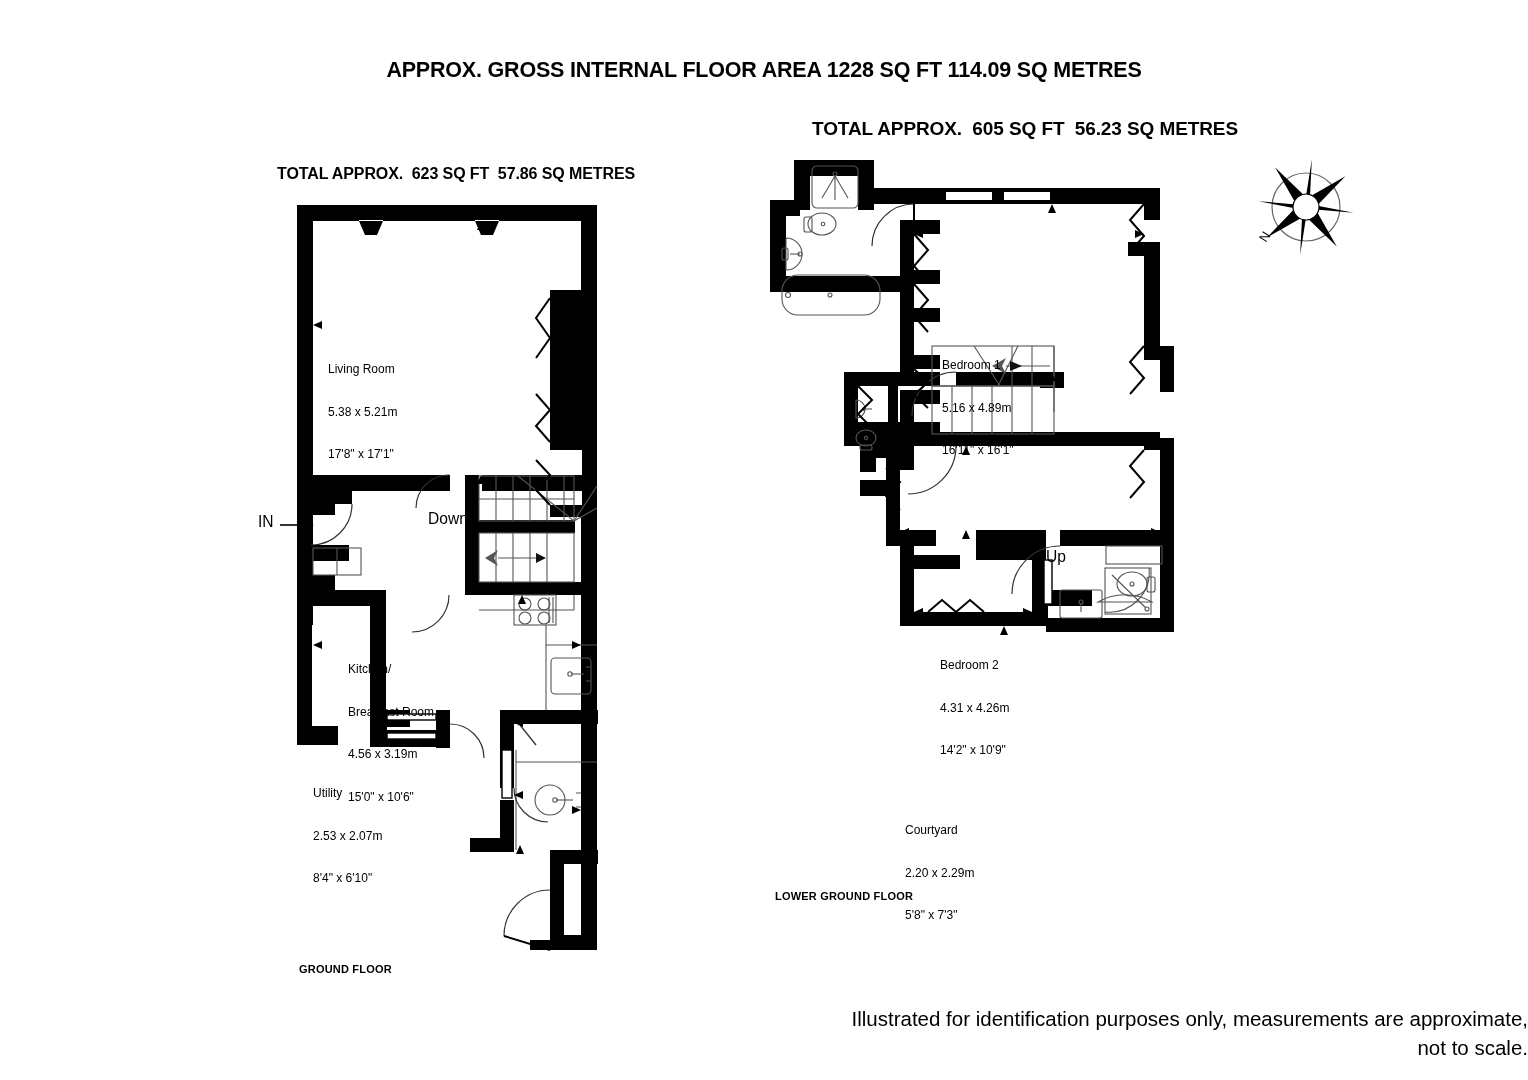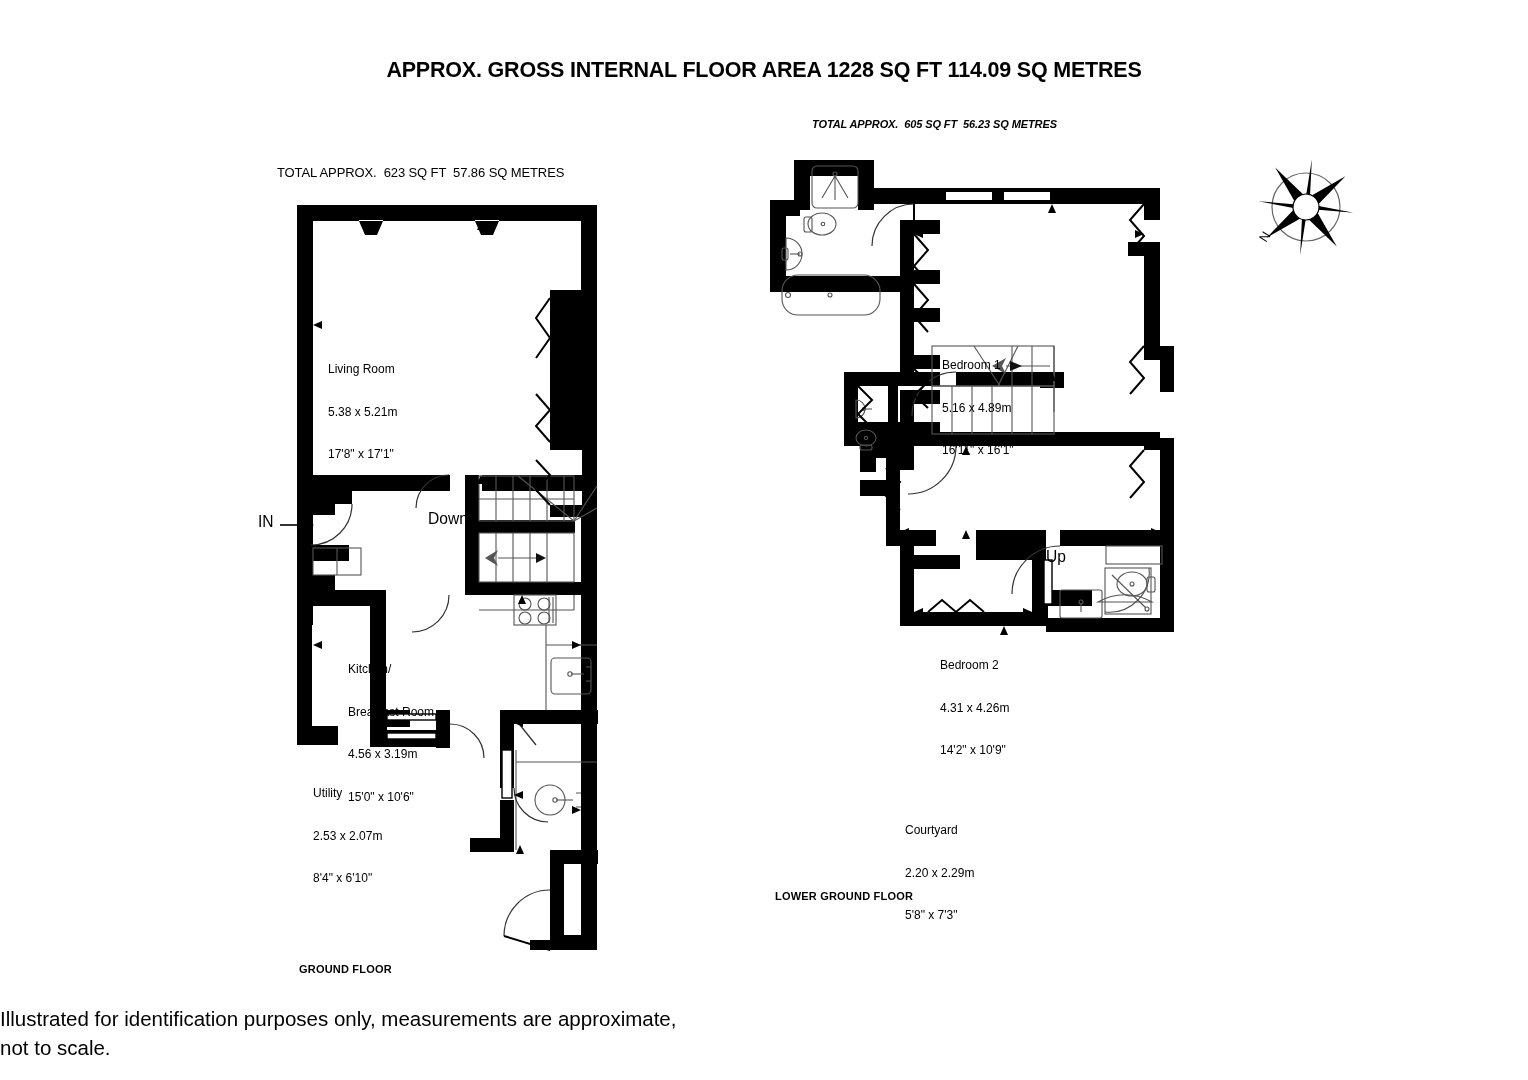--- a/index.html
+++ b/index.html
@@ -30,29 +30,28 @@
   .title-main {
     font-size: 21.5px;
     font-weight: bold;
     letter-spacing: -0.2px;
     left: 0; top: 58px;
     width: 1528px;
     text-align: center;
     white-space: nowrap;
   }
   .total-lgf {
-    font-size: 11px;
+    font-size: 19px;
     font-weight: bold;
     left: 812px; top: 118px;
     letter-spacing: -0.1px;
-    font-style: italic;
   }
   .total-gf {
-    font-size: 13px;
-    font-weight: normal;
+    font-size: 16px;
+    font-weight: bold;
     left: 277px; top: 165px;
     letter-spacing: -0.1px;
   }
   .floor-label {
     font-size: 11px;
     font-weight: bold;
     letter-spacing: 0.2px;
   }
   .gf-label { left: 299px; top: 963px; }
   .lgf-label { left: 775px; top: 890px; }
@@ -61,21 +60,21 @@
     font-weight: normal;
   }
   .room .ln { display: block; }
   .small-label {
     font-size: 15.6px;
   }
   .footer {
     position: absolute;
     left: 0; top: 1004px;
     width: 1528px;
-    text-align: left;
+    text-align: right;
     font-size: 20.5px;
     line-height: 1.42;
   }
   svg { display:block; }
 </style>
 </head>
 <body>
 
 <div class="canvas">
 

